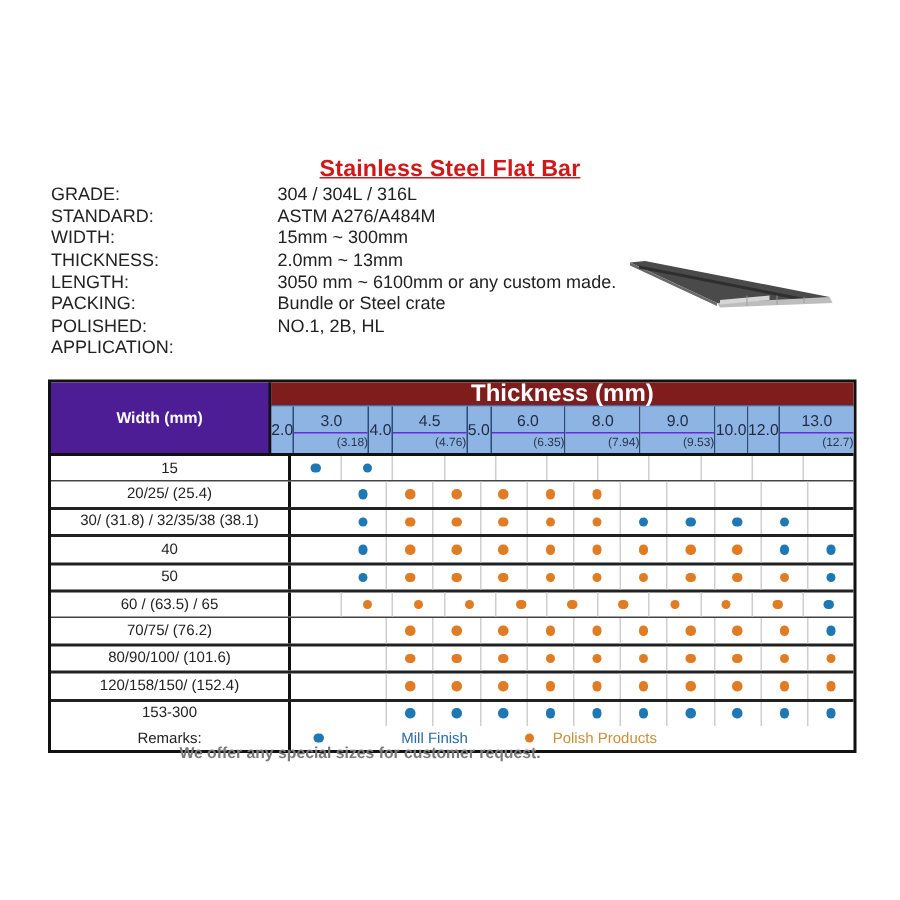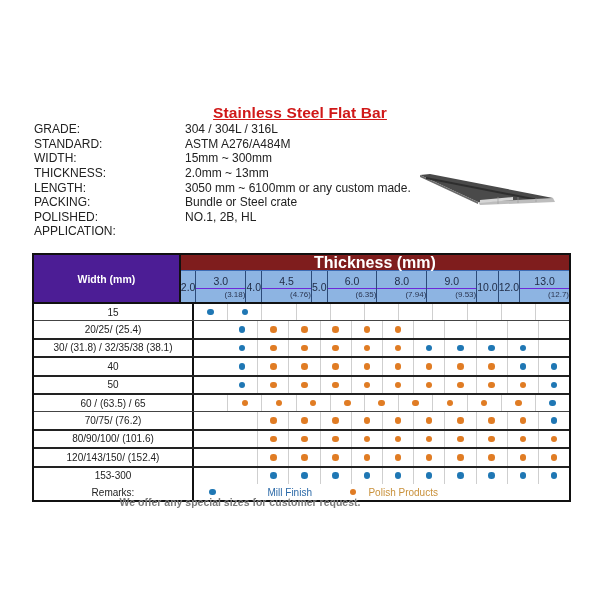--- a/index.html
+++ b/index.html
@@ -432,21 +432,21 @@
           </div>
           <div class="cell">
             <span class="dot O"></span>
           </div>
           <div class="cell">
             <span class="dot O"></span>
           </div>
         </div>
       </div>
       <div class="row thick">
-        <div class="row-label">120/143/150/ (152.4)</div>
+        <div class="row-label">120/158/150/ (152.4)</div>
         <div class="cells">
           <div class="cell"></div>
           <div class="cell">
             <span class="dot O"></span>
           </div>
           <div class="cell">
             <span class="dot O"></span>
           </div>
           <div class="cell">
             <span class="dot O"></span>

